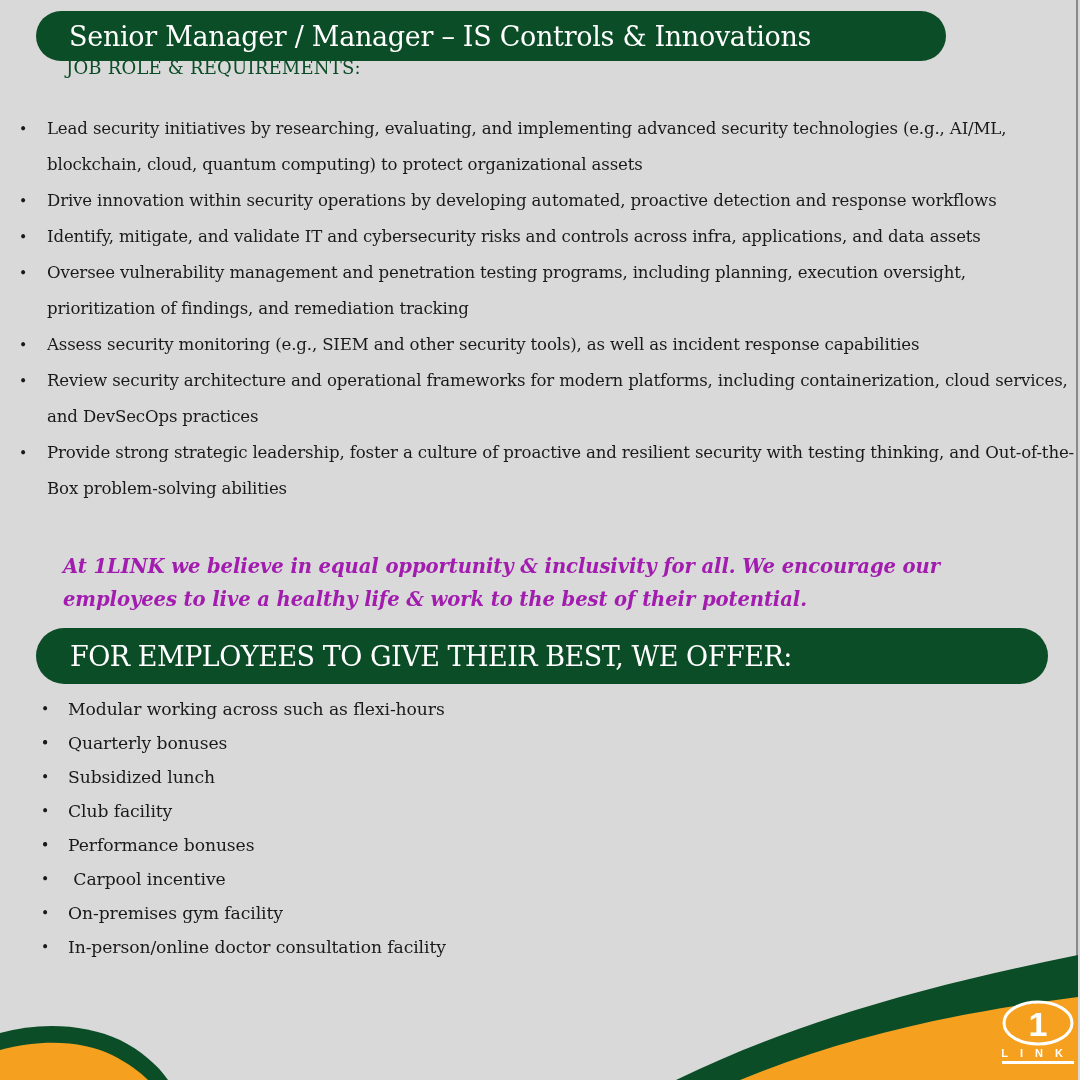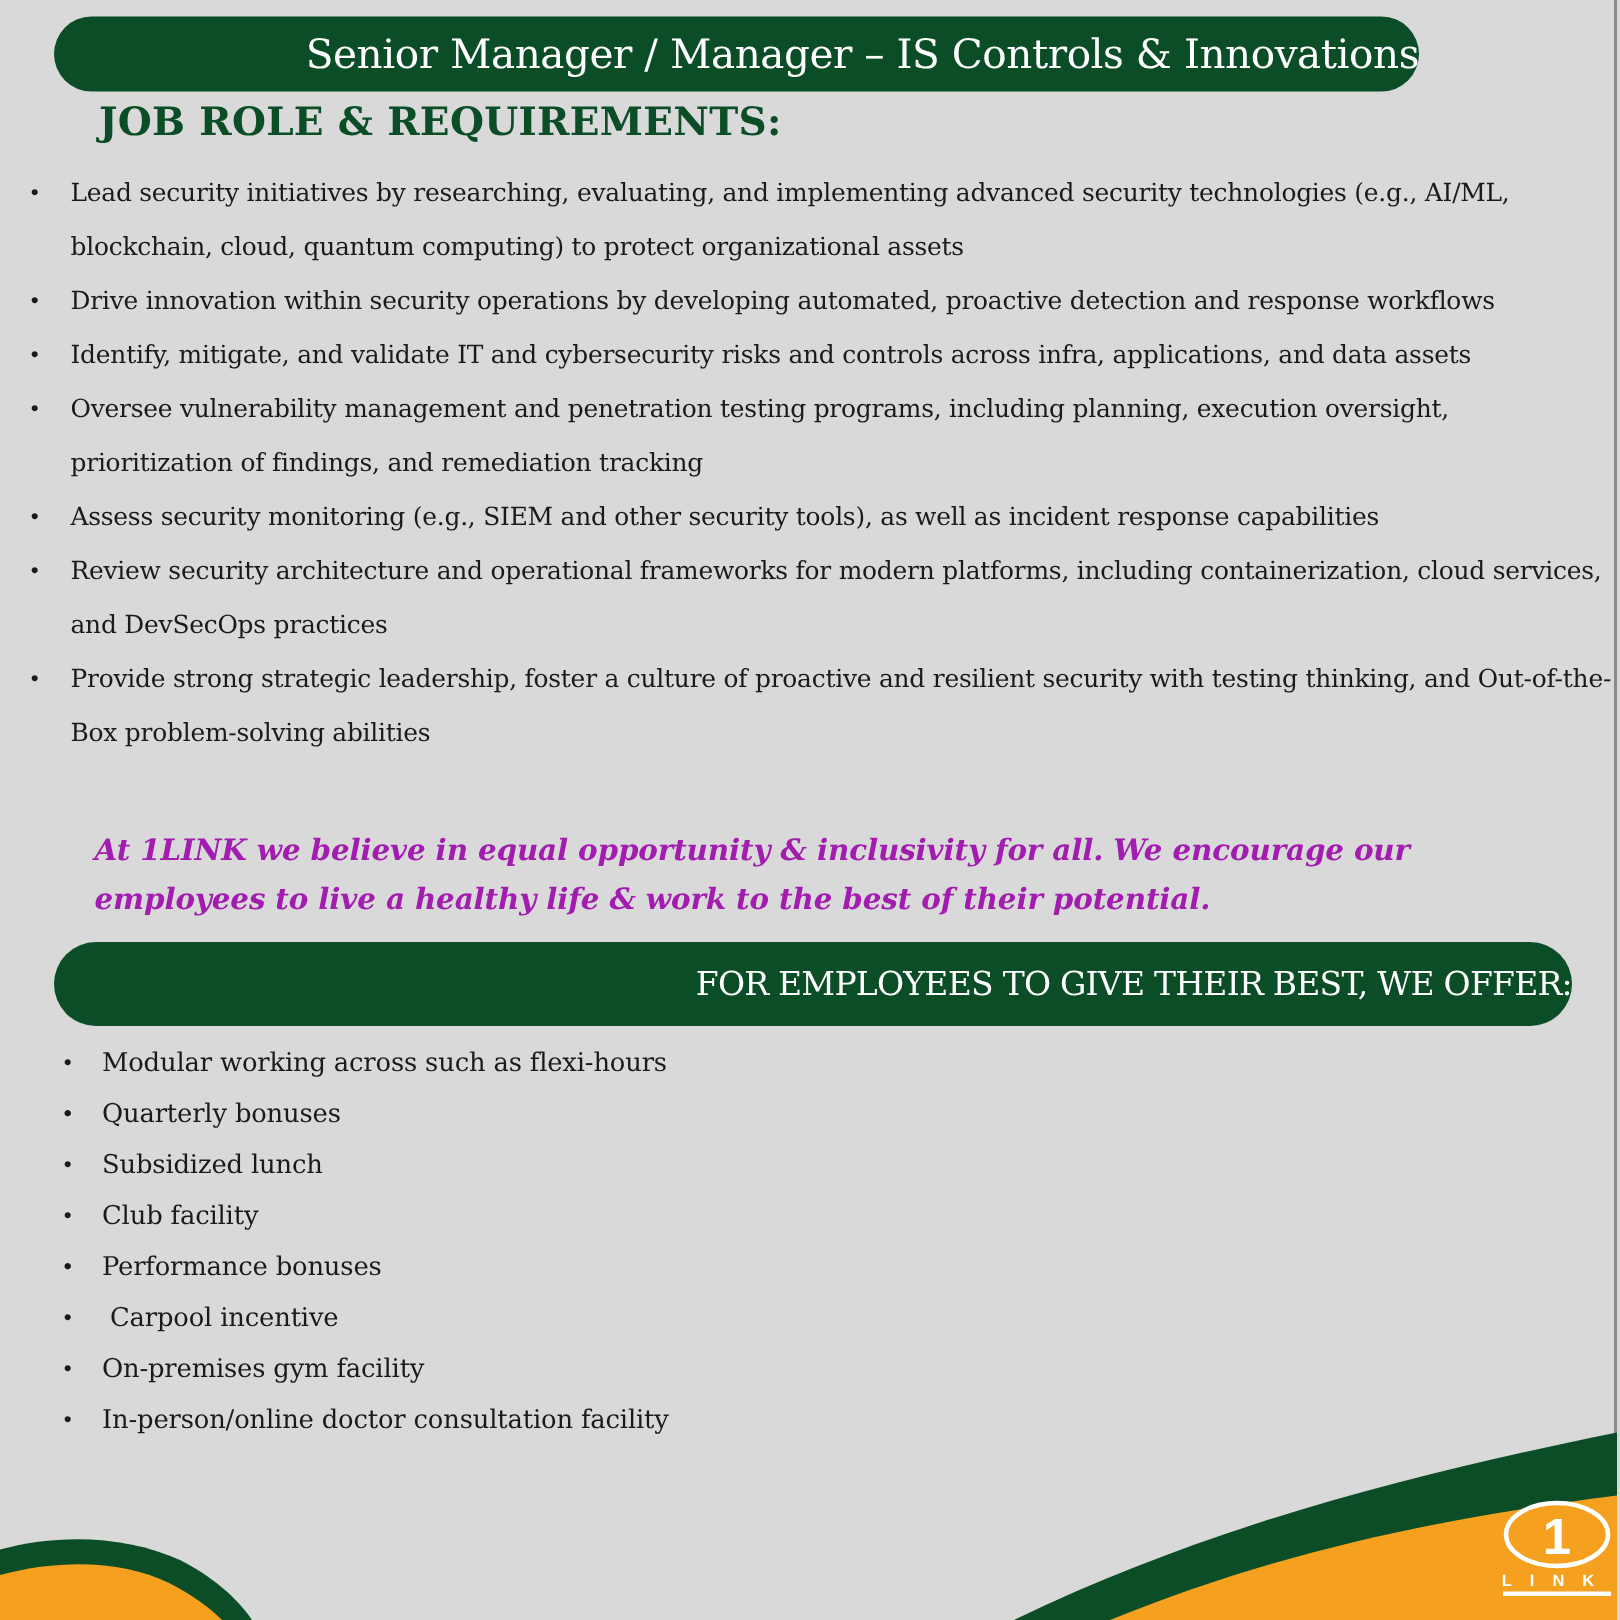--- a/index.html
+++ b/index.html
@@ -23,46 +23,45 @@
       box-sizing: border-box;
     }
     .pill {
       position: absolute;
       background: #0b4d26;
       color: #ffffff;
       border-radius: 28px;
       display: flex;
       align-items: center;
       box-sizing: border-box;
-      justify-content: flex-end;
     }
     .pill-title {
       left: 36px;
       top: 11px;
       width: 910px;
       height: 50px;
       padding-left: 33px;
       font-size: 27px;
       letter-spacing: -0.3px;
     }
     .pill-offer {
       left: 36px;
       top: 628px;
       width: 1012px;
       height: 56px;
       padding-left: 34px;
-      font-size: 22px;
+      font-size: 27px;
       letter-spacing: -0.5px;
     }
     .section-heading {
       position: absolute;
       left: 66px;
-      top: 67px;
-      font-size: 26px;
-      font-weight: bold;
+      top: 57px;
+      font-size: 18px;
+      font-weight: normal;
       color: #0b4d26;
       letter-spacing: 0.2px;
     }
     ul.req-list {
       position: absolute;
       left: 0;
       top: 111px;
       width: 1075px;
       margin: 0;
       padding: 0;

